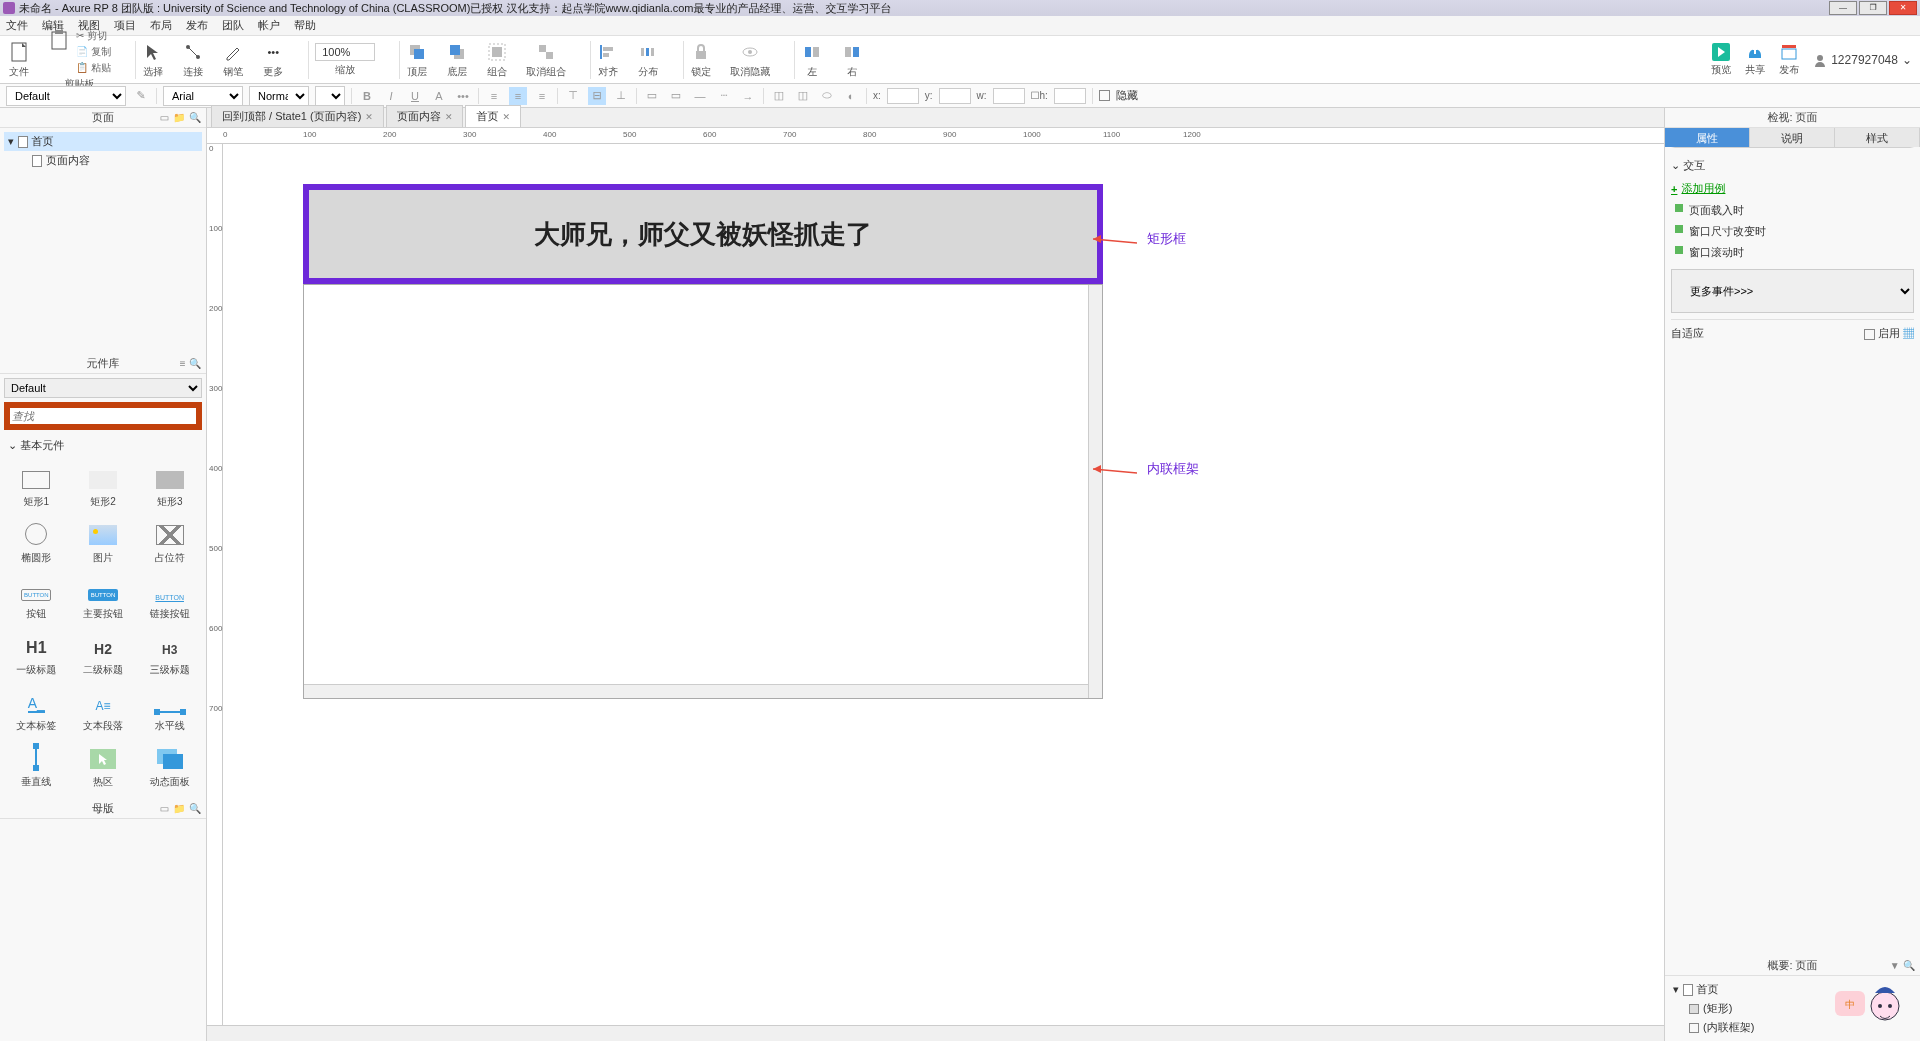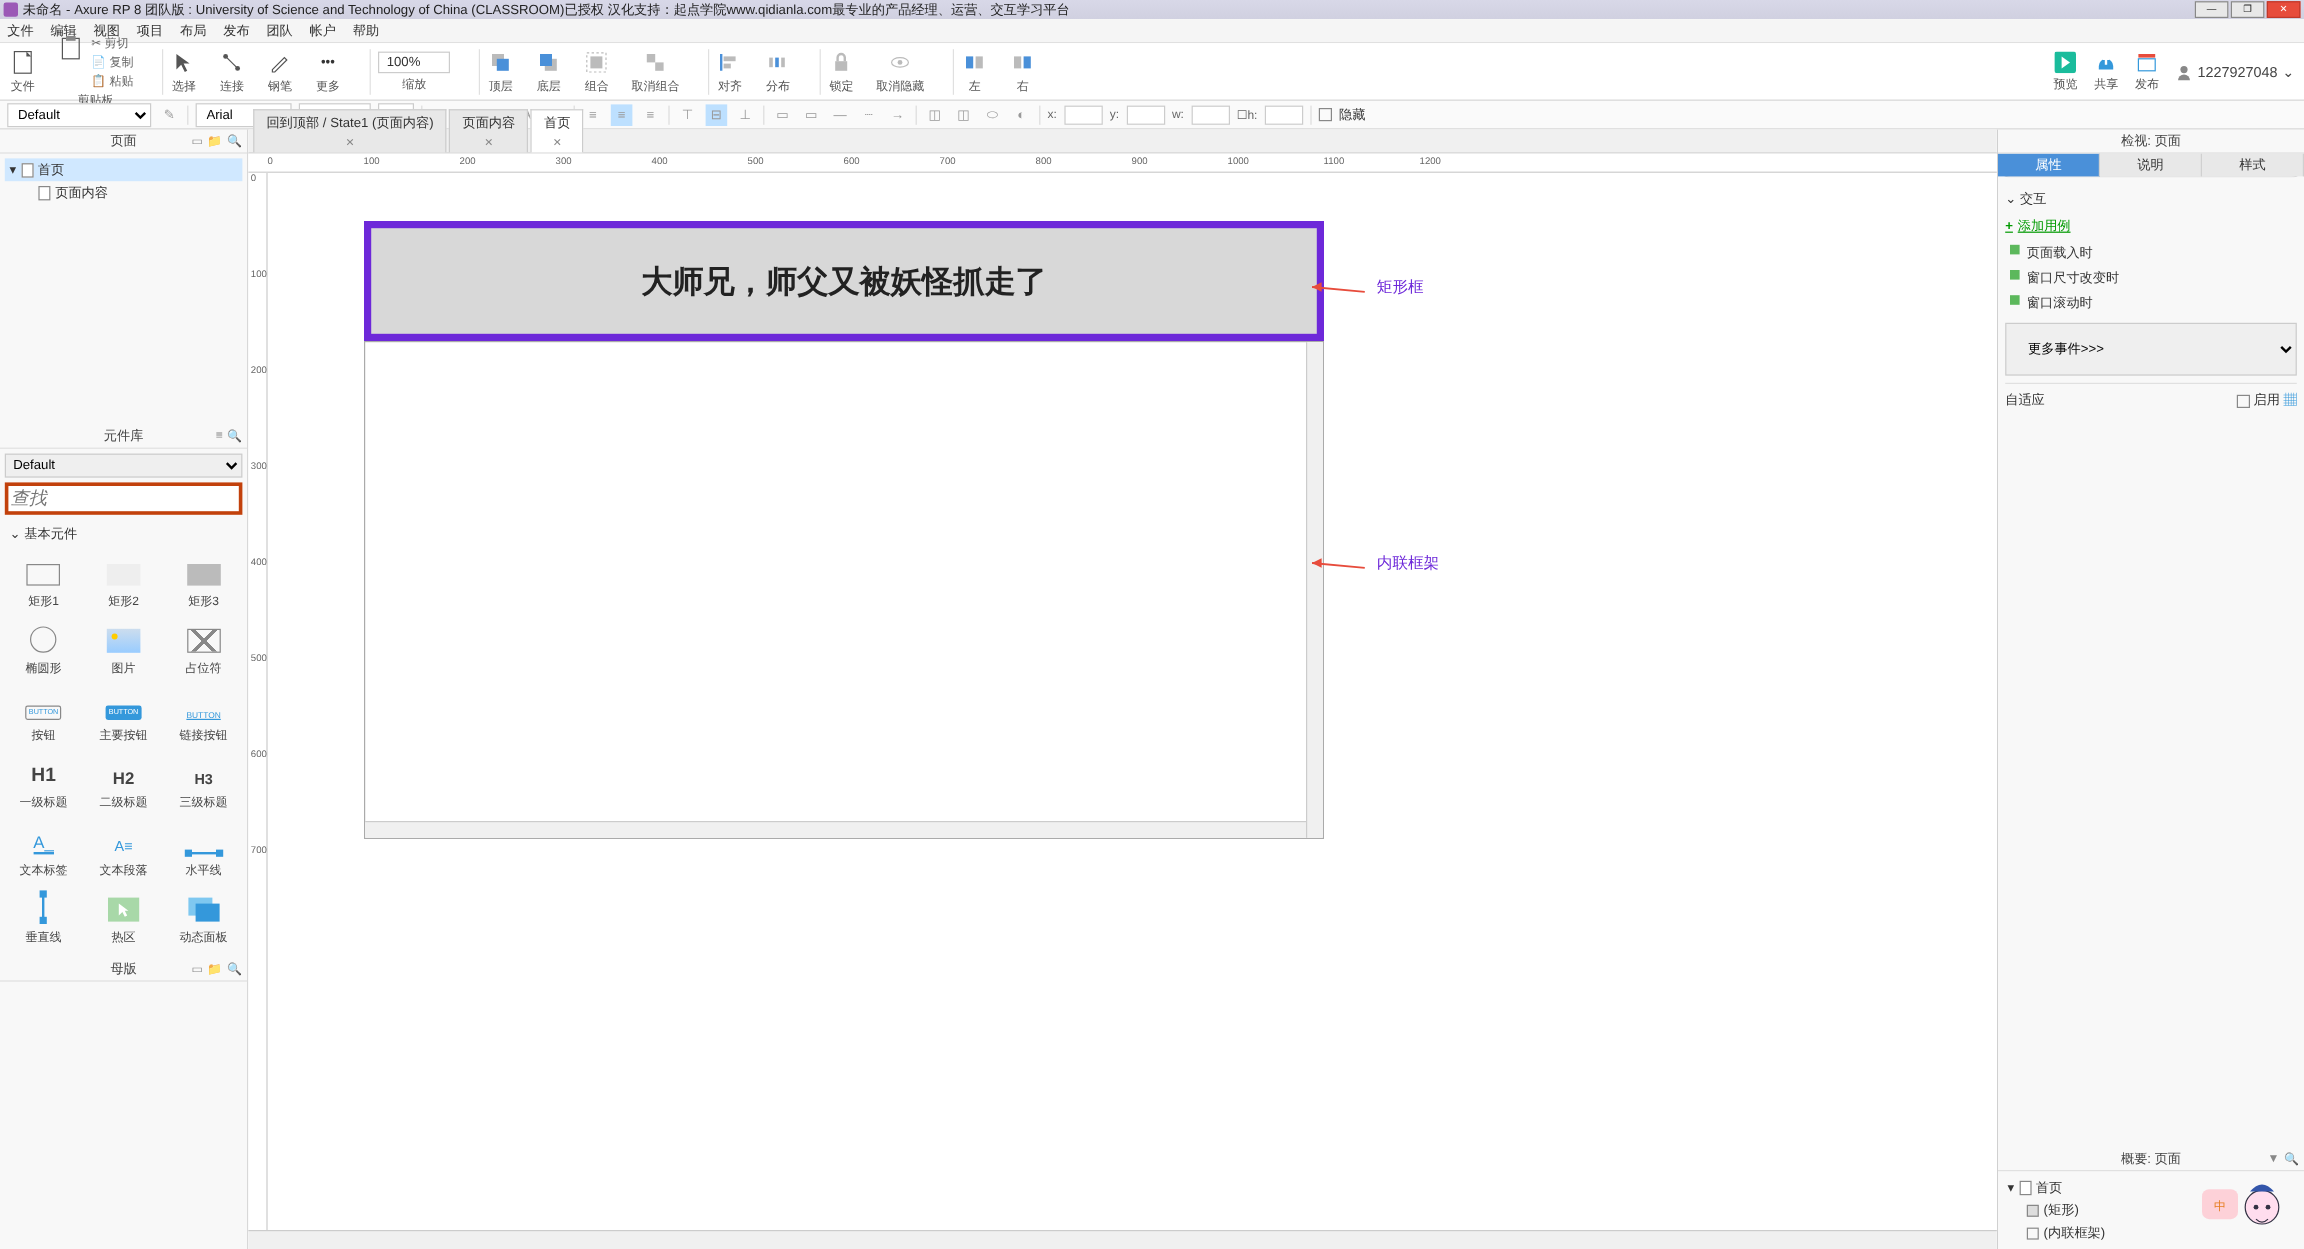--- a/index.html
+++ b/index.html
@@ -56,30 +56,30 @@
 .page-tree { padding: 4px; font-size: 11px; flex: 0 0 auto; }
 .page-tree-item { display: flex; align-items: center; gap: 4px; padding: 2px 4px; }
 .page-tree-item.selected { background: #d0e8ff; }
 .page-tree-item.child { padding-left: 28px; }
 .page-icon { width: 10px; height: 12px; border: 1px solid #888; background: #fff; }
 .tree-spacer { flex: 1; }
 
 .lib-select { margin: 4px; }
 .lib-select select { width: 100%; border: 1px solid #ccc; padding: 2px; font-size: 11px; }
 .lib-search { margin: 0 4px 4px; }
-.lib-search input { width: 100%; border: 3px solid #c2410c; padding: 2px; font-size: 15px; font-style: italic; color: #999; }
+.lib-search input { width: 100%; border: 6px solid #c2410c; padding: 2px; font-size: 11px; font-style: italic; color: #999; }
 .lib-section-title { padding: 4px 8px; font-size: 11px; color: #333; }
 .widget-grid { display: grid; grid-template-columns: repeat(3, 1fr); gap: 2px; padding: 4px; overflow-y: auto; }
 .widget-item { display: flex; flex-direction: column; align-items: center; padding: 6px 2px; font-size: 10px; color: #444; }
 .widget-shape { width: 32px; height: 22px; margin-bottom: 6px; display: flex; align-items: flex-end; justify-content: center; font-size: 13px; }
 
 
 .canvas-area { flex: 1; display: flex; flex-direction: column; background: #fff; position: relative; }
 .tabs { height: 20px; background: #f0f0f0; border-bottom: 1px solid #d0d0d0; display: flex; align-items: flex-end; padding-left: 4px; font-size: 11px; }
-.tab { padding: 3px 10px; background: #e8e8e8; border: 1px solid #ccc; border-bottom: none; margin-right: 2px; display: flex; align-items: center; gap: 4px; flex-direction: column; }
+.tab { padding: 3px 10px; background: #e8e8e8; border: 1px solid #ccc; border-bottom: none; margin-right: 2px; display: flex; align-items: center; gap: 4px; }
 .tab.active { background: #fff; }
 .tab-close { color: #888; font-size: 9px; }
 .ruler-h { height: 16px; background: #fff; border-bottom: 1px solid #ccc; position: relative; font-size: 8px; color: #666; overflow: hidden; }
 .ruler-h span { position: absolute; top: 2px; }
 .canvas-body { flex: 1; display: flex; overflow: hidden; }
 .ruler-v { width: 16px; background: #fff; border-right: 1px solid #ccc; position: relative; font-size: 8px; color: #666; }
 .ruler-v span { position: absolute; left: 2px; writing-mode: horizontal-tb; }
 .canvas-scroll { flex: 1; overflow: auto; background: #fff; position: relative; }
 .canvas-content { position: relative; width: 1400px; height: 900px; }
 .shape-rect { position: absolute; left: 80px; top: 40px; width: 800px; height: 100px; background: #d8d8d8; border: 6px solid #6d28d9; display: flex; align-items: center; justify-content: center; font-size: 26px; font-weight: bold; color: #222; }

